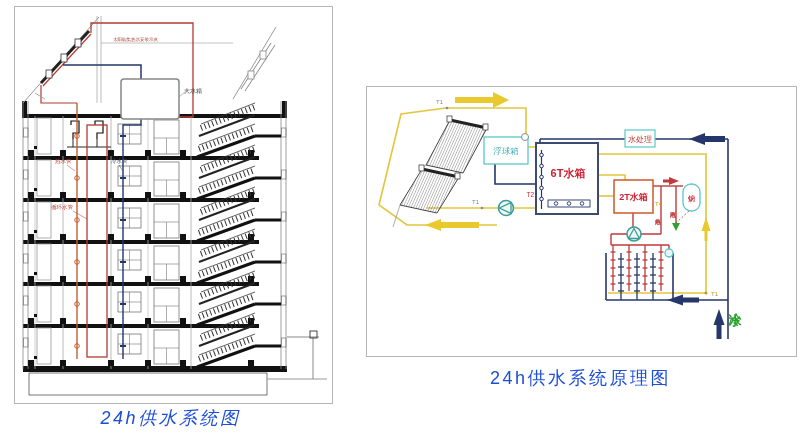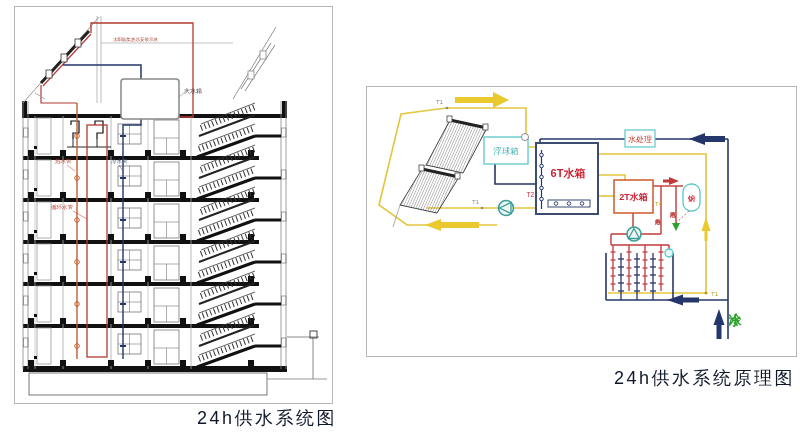--- a/index.html
+++ b/index.html
@@ -1,23 +1,23 @@
 <!DOCTYPE html>
 <html><head>
 <meta charset="utf-8">
 <style>
   html,body{margin:0;padding:0;background:#ffffff;}
   body{width:800px;height:437px;position:relative;overflow:hidden;
        font-family:"Liberation Sans","DejaVu Sans",sans-serif;}
   .panel{position:absolute;background:#fff;border:1px solid #b5b5b5;}
   #left-panel{left:14px;top:6px;width:317px;height:396px;}
   #right-panel{left:366px;top:86px;width:429px;height:269px;}
-  .caption{position:absolute;text-align:right;color:#0f172a;font-size:18px;
+  .caption{position:absolute;text-align:center;color:#1d4ed8;font-size:18px;
            letter-spacing:2.5px;font-weight:500;}
-  #left-caption{left:20px;top:406px;width:317px;}
+  #left-caption{left:12px;top:406px;width:317px;font-style:italic;}
   #right-caption{left:366px;top:366px;width:429px;}
   svg{display:block;}
   text{font-family:"Liberation Sans","DejaVu Sans",sans-serif;}
   .vtext{writing-mode:vertical-rl;}
 </style>
 </head>
 <body>
 
 <div class="panel" id="left-panel">
 <svg width="317" height="396" viewBox="0 0 317 396">

